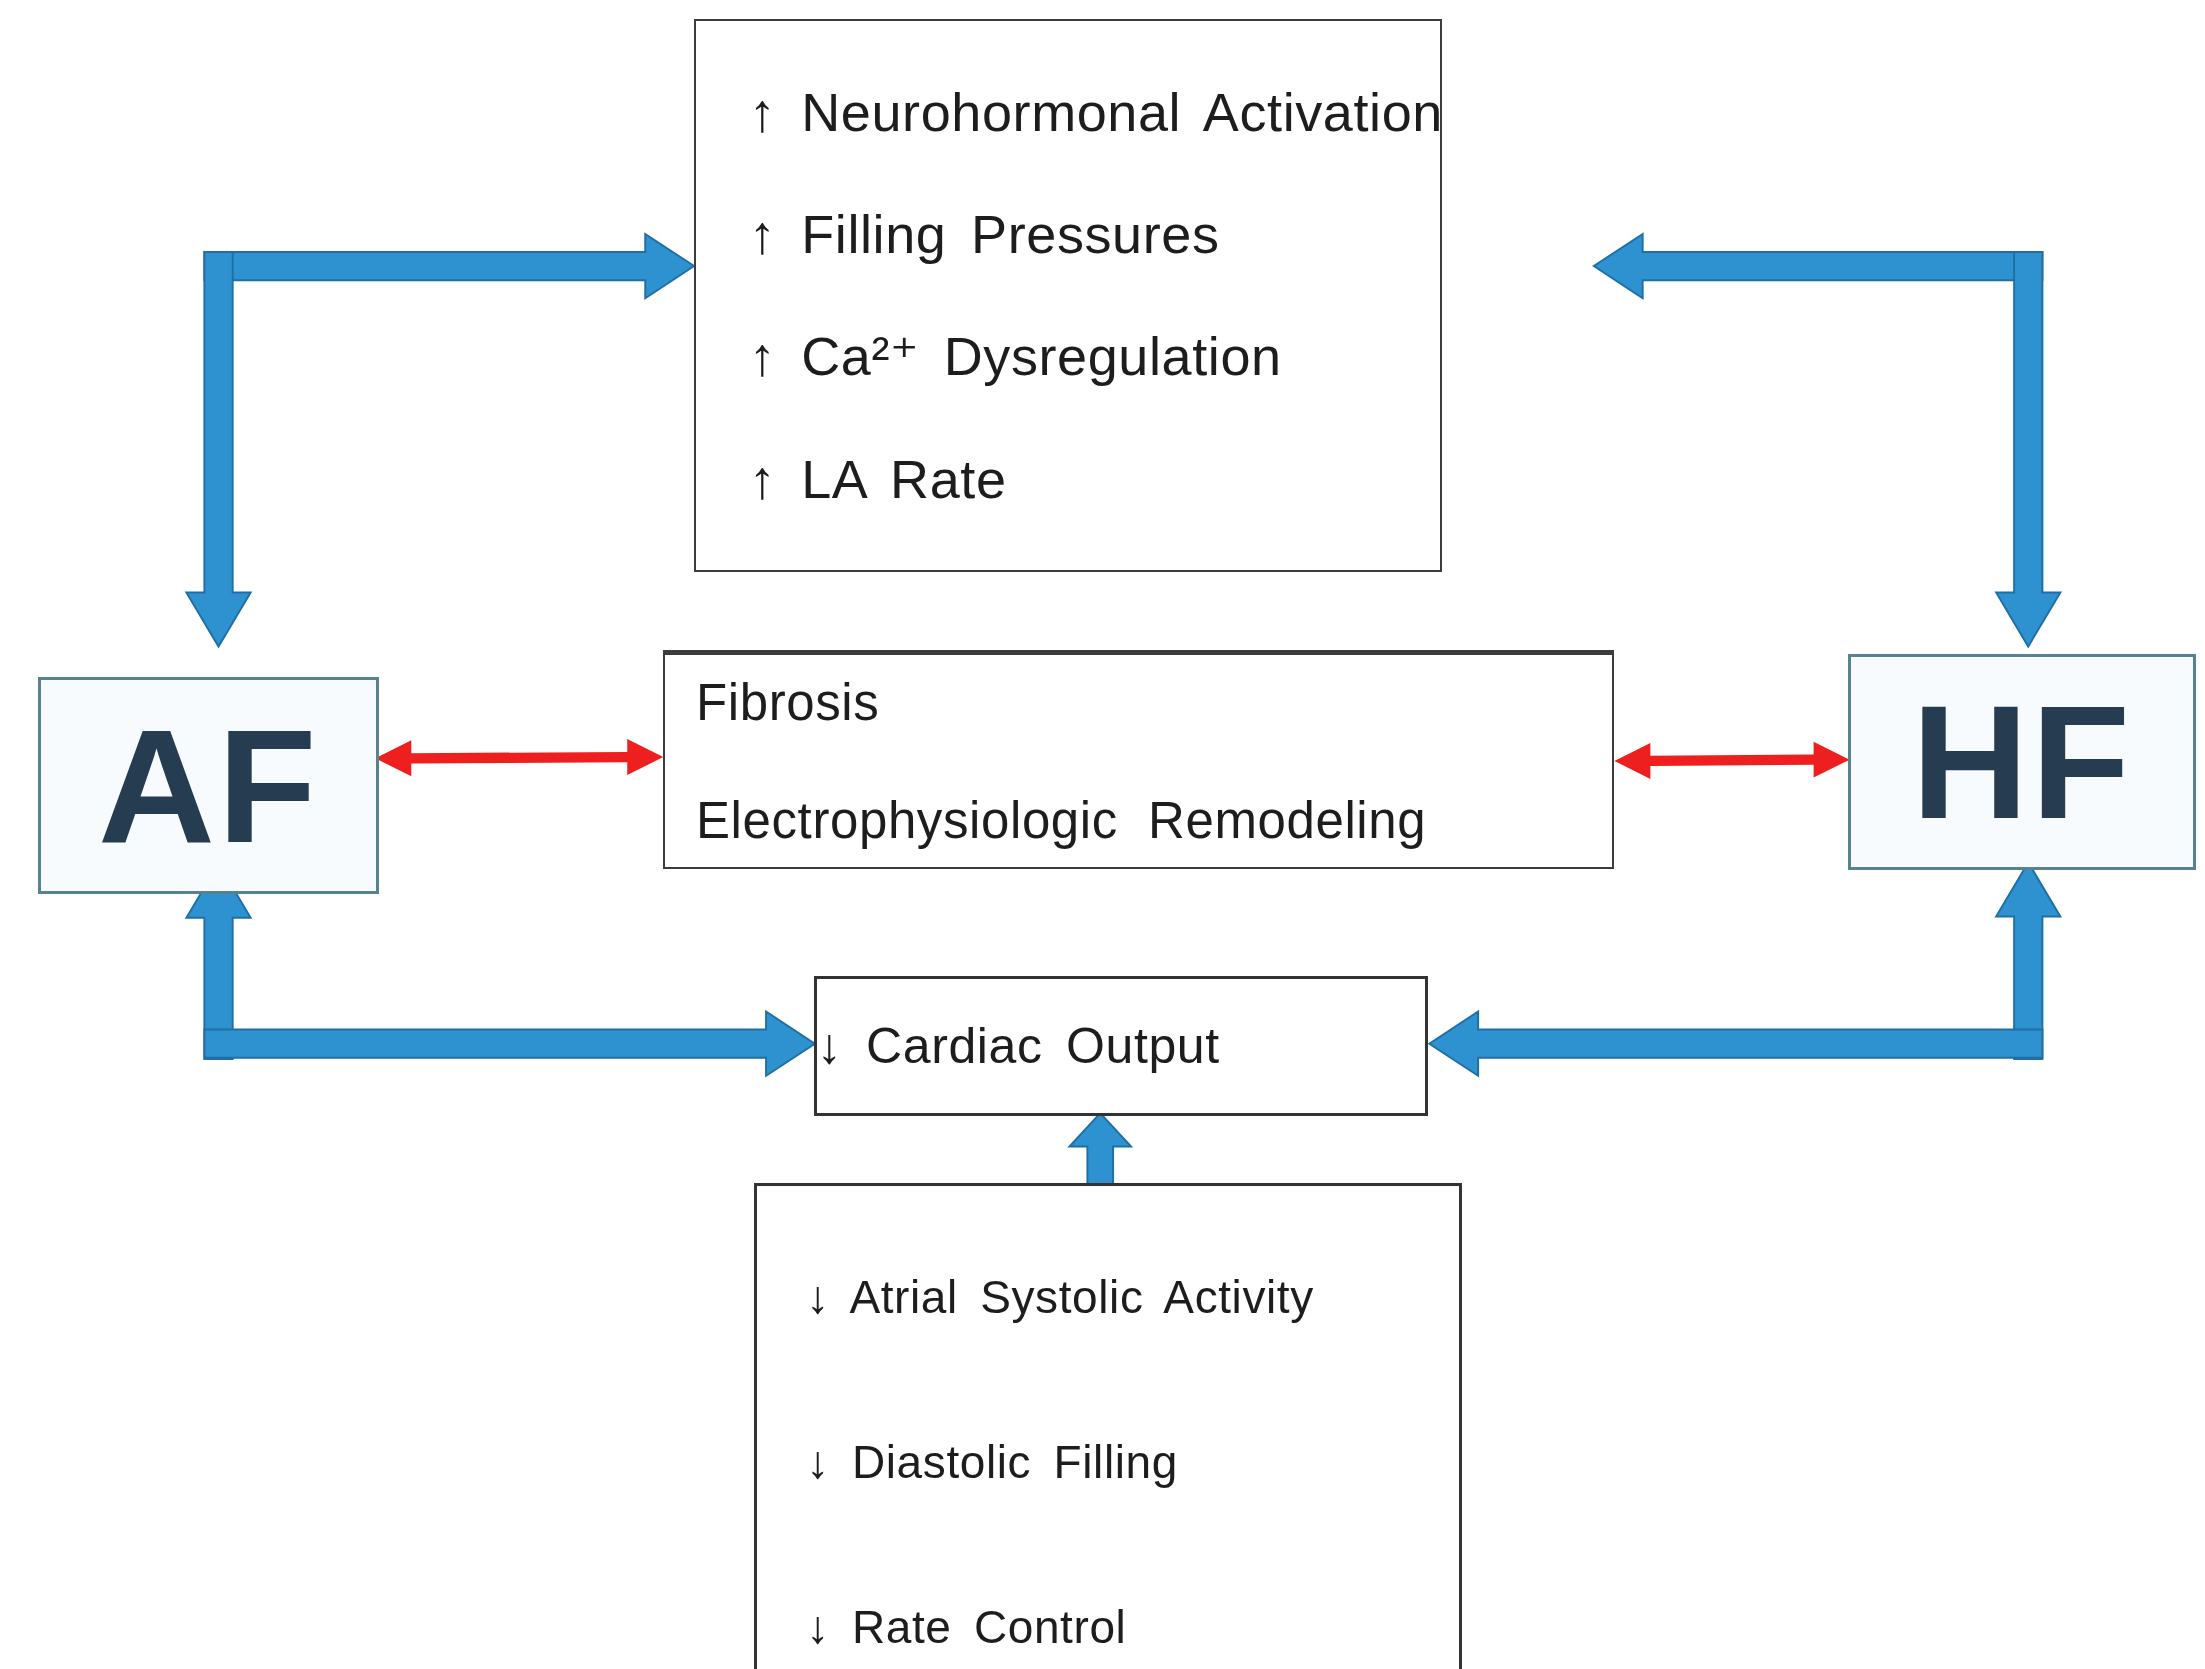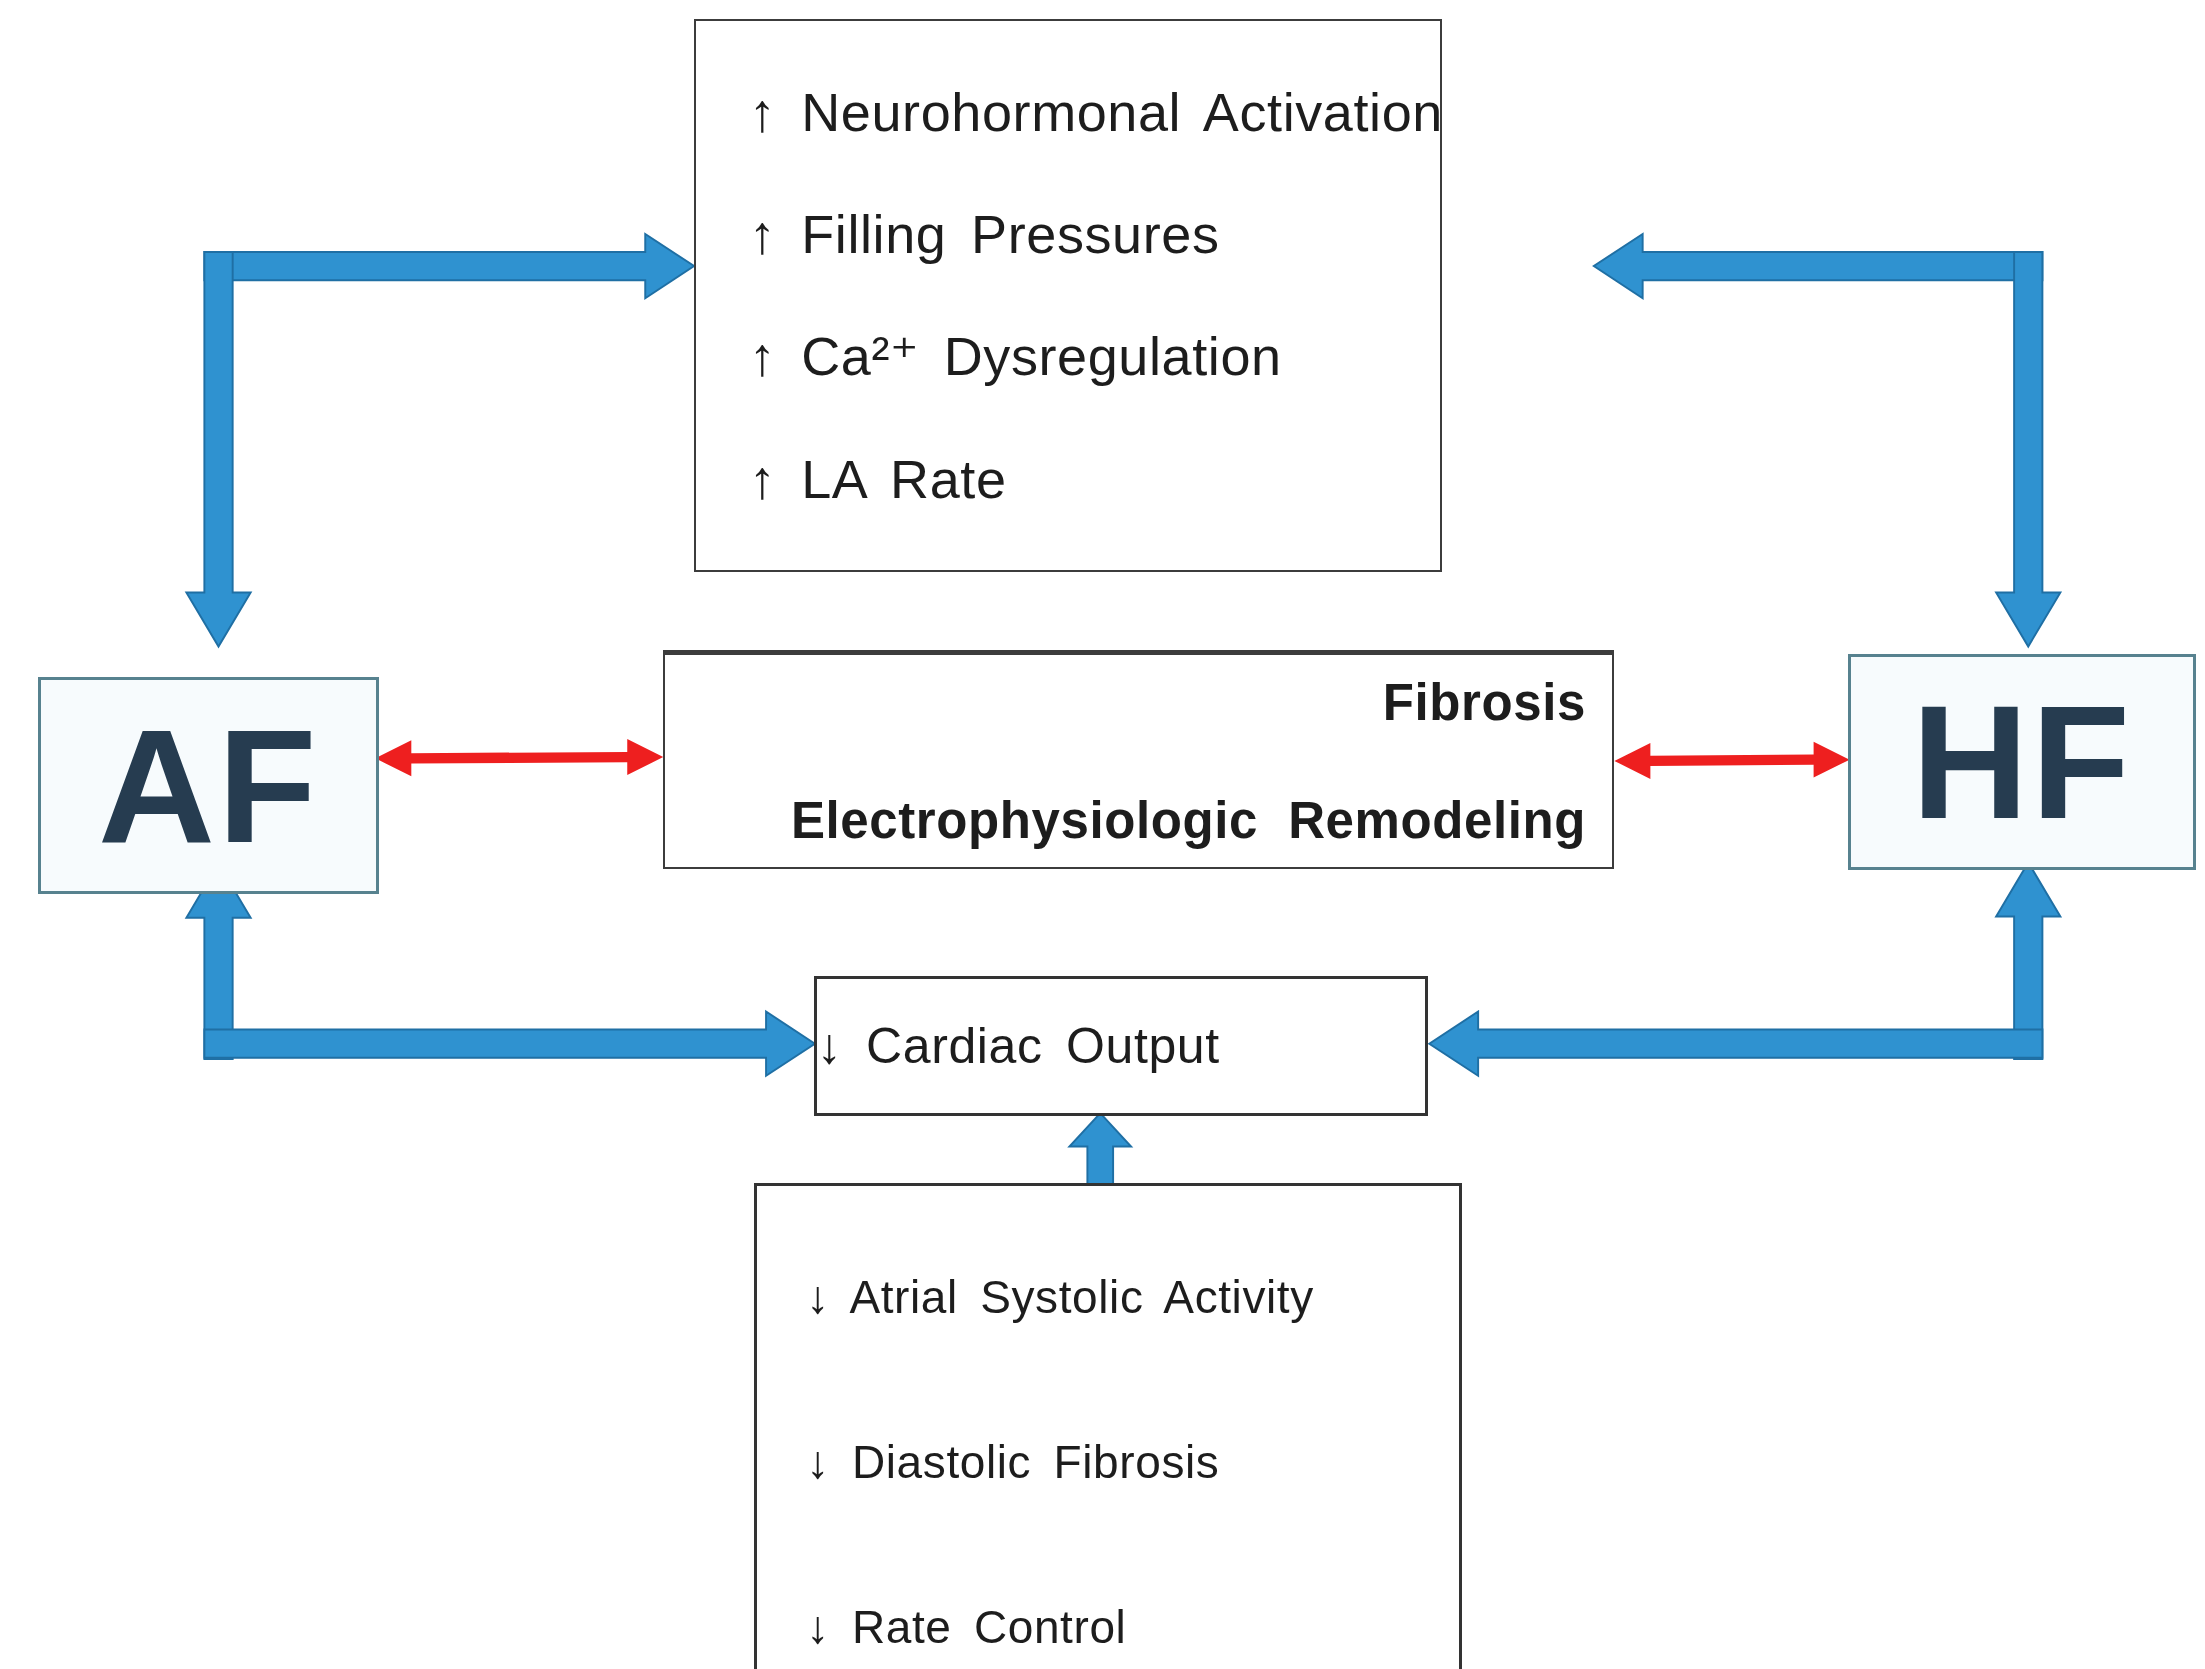--- a/index.html
+++ b/index.html
@@ -25,21 +25,21 @@
     display:flex;align-items:center;justify-content:center;
     border:3.2px solid var(--panel-border);background:var(--panel-bg);
     color:var(--panel-text);font-size:162px;font-weight:bold;letter-spacing:2.6px;
   }
   .af{left:38px;top:647px;width:341px;height:217px;margin-top:30px;}
   .hf{left:1848px;top:654px;width:348px;height:216px;}
   .remodeling{
     left:663px;top:650px;width:951px;height:219px;
     border:2.6px solid var(--border-dark);border-top-width:5.8px;
     display:flex;flex-direction:column;justify-content:space-between;
-    padding:18px 26px 16.7px 31px;font-size:51px;font-weight:bold;text-align:right;
+    padding:18px 26px 16.7px 31px;font-size:51px;font-weight:normal;
   }
   .remodeling .factor-line{word-spacing:15.4px;}
   .cardiac{
     left:814px;top:976px;width:614px;height:140px;
     border:3.2px solid var(--border-black);
     display:flex;align-items:center;font-size:50px;
   }
   .bottom-factors{
     left:754px;top:1183px;width:708px;height:578px;
     border:3.9px solid var(--border-black);
@@ -97,18 +97,18 @@
   <div class="box af-hf hf">
     <span>HF</span>
   </div>
 
   <div class="box cardiac">
     <span class="factor-line">↓ Cardiac Output</span>
   </div>
 
   <div class="box bottom-factors factors">
     <div class="factor-line">↓ Atrial Systolic Activity</div>
-    <div class="factor-line">↓ Diastolic Fibrosis</div>
+    <div class="factor-line">↓ Diastolic Filling</div>
     <div class="factor-line">↓ Rate Control</div>
   </div>
 
 </div>
 
 
 </body></html>

